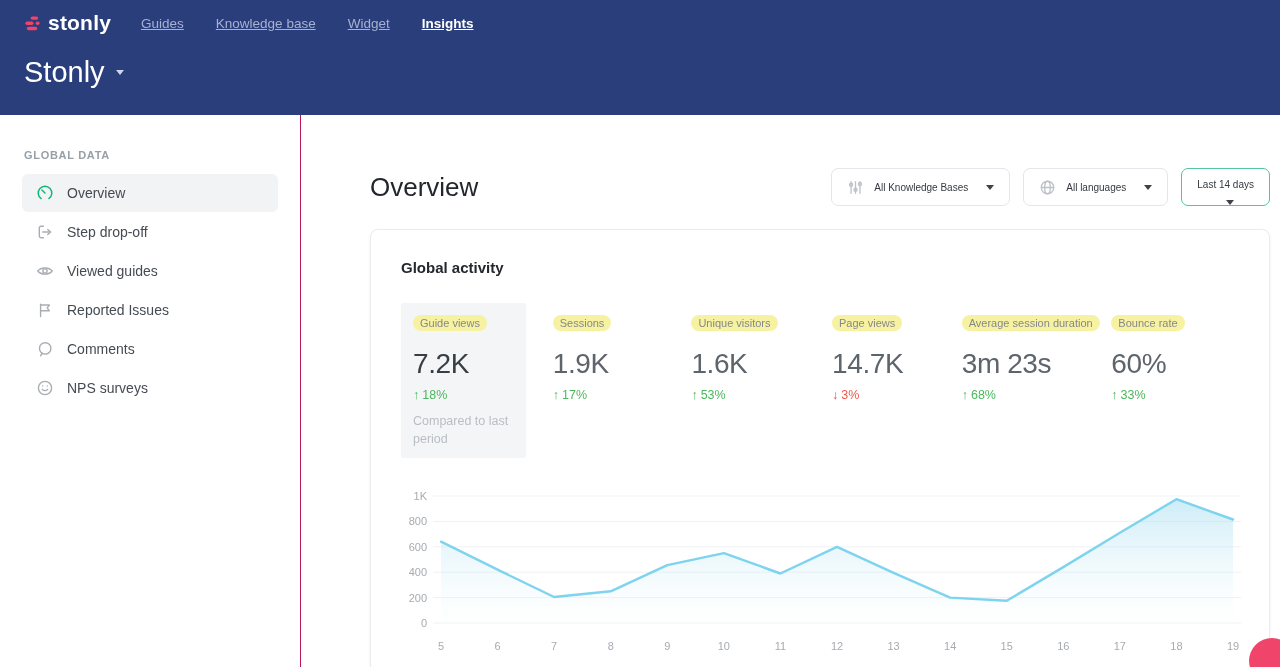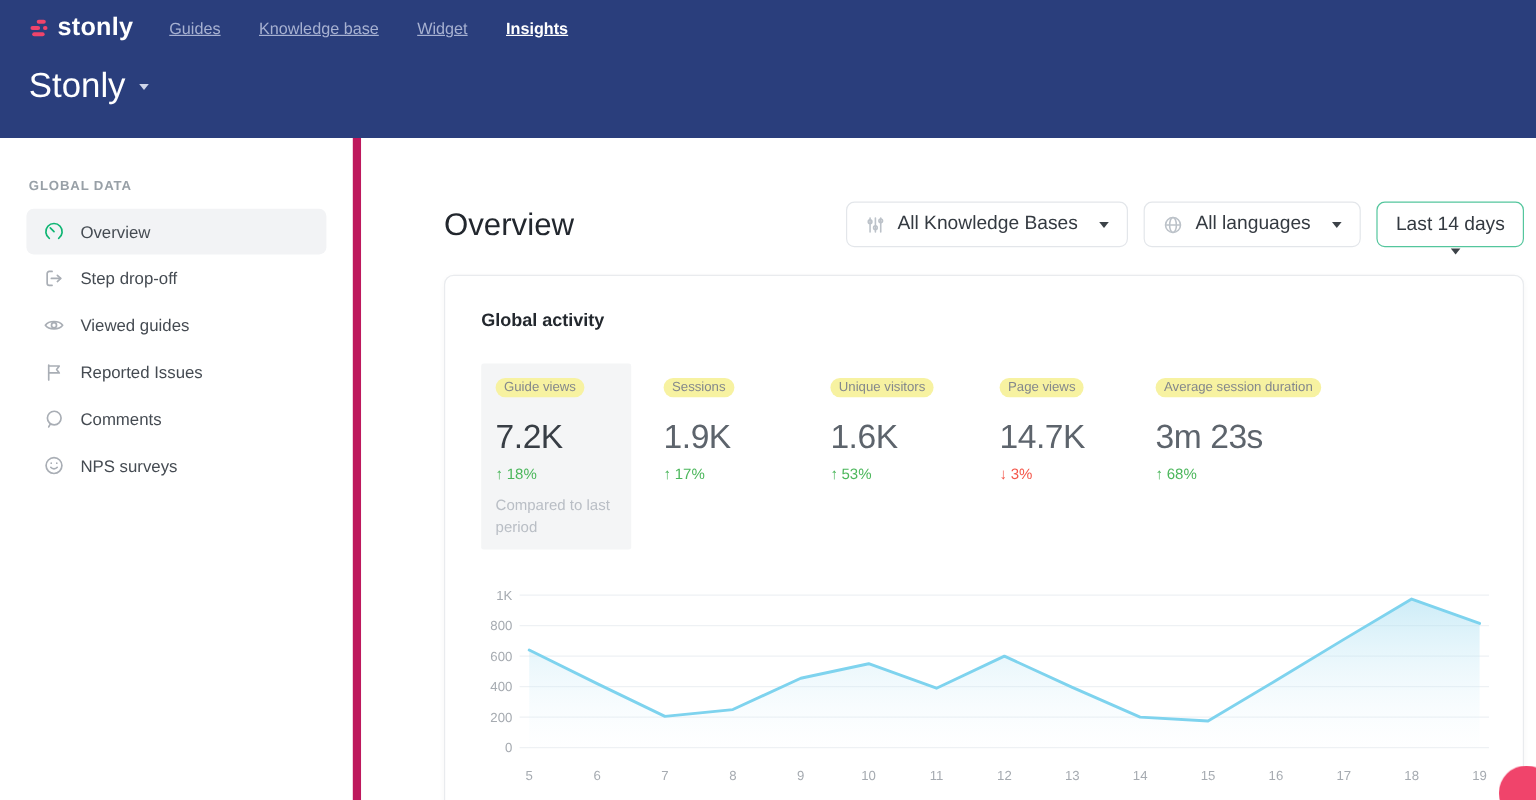--- a/index.html
+++ b/index.html
@@ -13,34 +13,34 @@
   .logo-mark { width:17px; height:17px; }
   .logo-text { font-size:21px; font-weight:700; letter-spacing:.2px; color:#fff; }
   .nav-link { font-size:13.5px; color:#a7b1d1; margin-right:32px; cursor:pointer; padding:4px 0;text-decoration:underline; }
   .nav-link.active { color:#ffffff; font-weight:700; }
   .workspace-row { display:flex; align-items:center; gap:11px; margin-top:21px; cursor:pointer; width:max-content; }
   .workspace-name { font-size:29px; font-weight:400; color:#fff; }
   .caret { width:0; height:0; border-left:4px solid transparent; border-right:4px solid transparent; border-top:5px solid #cfd6ea; }
 
   
   .layout { display:flex; height:552px; }
-  .sidebar { width:301px; min-width:301px; border-right:7px solid #be185d; background:#fff; padding-top:34px; }
+  .sidebar { width:301px; min-width:301px; border-right:1px solid #be185d; background:#fff; padding-top:34px; }
   .side-label { padding:0 24px; font-size:11px; font-weight:600; letter-spacing:.7px; color:#98a0a7; margin-bottom:13px; }
   .side-item { display:flex; align-items:center; gap:13px; margin:1px 22px; padding:10px 14px; border-radius:6px; font-size:14px; color:#454b52; cursor:pointer; }
   .side-item.active { background:#f2f3f5; }
   .side-item svg { flex:0 0 auto; }
   .side-item svg * { stroke:#a9aeb5; fill:none; stroke-width:1.4; stroke-linecap:round; stroke-linejoin:round; }
   .side-item.active svg * { stroke:#0fb573; }
 
   .content { flex:1; padding:53px 0 0 69px; background:#fff; }
   .content-header { display:flex; justify-content:space-between; align-items:center; width:900px; }
   .page-title { font-size:26px; font-weight:500; color:#22272e; }
   .filters { display:flex; gap:13px; }
   .filter-btn { display:flex; align-items:center; gap:10px; height:38px; padding:0 15px; background:#fff;
-    border:1px solid #e3e6ea; border-radius:7px; font-size:16px; color:#343a41; cursor:pointer;
+    border:1px solid #e3e6ea; border-radius:7px; font-size:10px; color:#343a41; cursor:pointer;
     font-family:"Liberation Sans", sans-serif; }
   .filter-btn.active { border-color:#54c69d;flex-direction:column; }
   .filter-btn .caret { border-top-color:#3c4248; margin-left:8px; }
   .filter-btn svg * { fill:none; stroke-linecap:round; stroke-linejoin:round; }
 
   
   .card { width:900px; margin-top:23px; background:#fff; border:1px solid #e9ebee; border-radius:8px;
     box-shadow:0 2px 5px rgba(33,40,48,.04); padding:29px 30px 18px; }
   .card-title { font-size:15px; font-weight:700; color:#23282e; }
 
@@ -226,20 +226,25 @@
           <div class="metric-value">14.7K</div>
           <div class="metric-delta down"><span class="arrow">↓</span><span>3%</span></div>
         </div>
 
         <div class="metric">
           <span class="metric-label">Average session duration</span>
           <div class="metric-value">3m 23s</div>
           <div class="metric-delta up"><span class="arrow">↑</span><span>68%</span></div>
         </div>
 
+        <div class="metric">
+          <span class="metric-label">Bounce rate</span>
+          <div class="metric-value">60%</div>
+          <div class="metric-delta up"><span class="arrow">↑</span><span>33%</span></div>
+        </div>
       </div>
 
       <div class="chart-wrap">
         <svg id="activity-chart" viewBox="0 0 840 175">
           <defs>
             <linearGradient id="areaGrad" x1="0" y1="0" x2="0" y2="1">
               <stop offset="0" stop-color="#a5ddf1" stop-opacity="0.55"></stop>
               <stop offset="1" stop-color="#eaf7fc" stop-opacity="0.05"></stop>
             </linearGradient>
           </defs>

